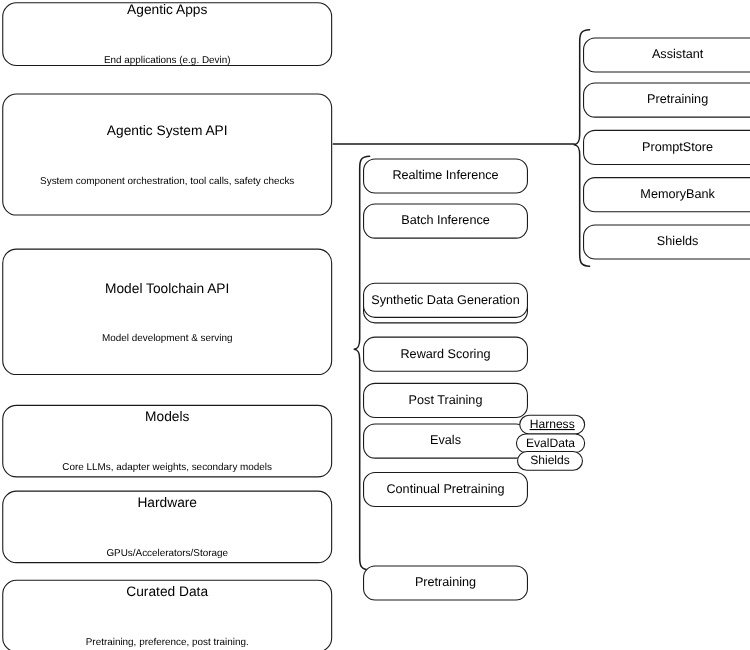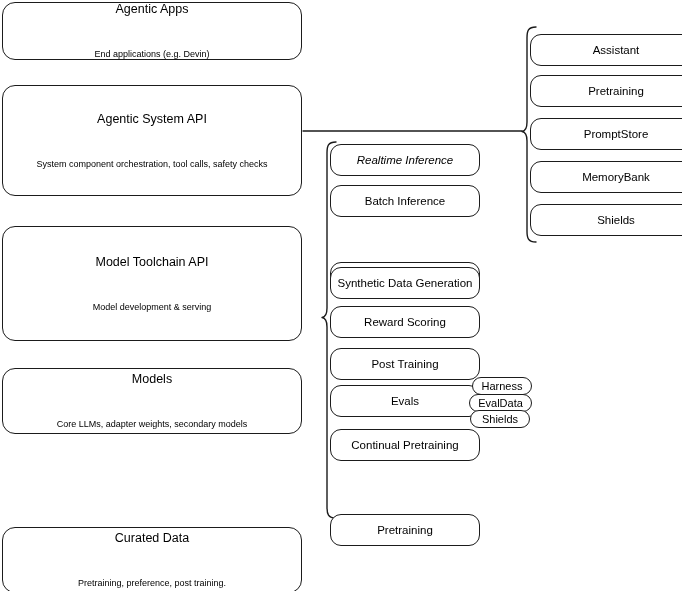--- a/index.html
+++ b/index.html
@@ -133,55 +133,59 @@
   <div class="box layer-box" style="top:226px; height:115px;">
     <div class="title">Model Toolchain API</div>
     <div class="subtitle">Model development &amp; serving</div>
   </div>
 
   <div class="box layer-box" style="top:368px; height:66px;">
     <div class="title">Models</div>
     <div class="subtitle">Core LLMs, adapter weights, secondary models</div>
   </div>
 
+  <div class="box layer-box" style="top:446px; height:66px;">
+    <div class="title">Hardware</div>
+    <div class="subtitle">GPUs/Accelerators/Storage</div>
+  </div>
 
   <div class="box layer-box" style="top:527px; height:66px;">
     <div class="title">Curated Data</div>
     <div class="subtitle">Pretraining, preference, post training.</div>
   </div>
 
-  <div class="item-box mid-item" style="top:144px;font-style:italic;">
+  <div class="item-box mid-item" style="top:144px;">
     <span>Realtime Inference</span>
   </div>
   <div class="item-box mid-item" style="top:185px;">
     <span>Batch Inference</span>
   </div>
   <div class="item-box mid-item" style="top:226px;margin-top:36px;">
     <span>Quantized Inference</span>
   </div>
-  <div class="item-box mid-item" style="top:267px;">
+  <div class="item-box mid-item" style="top:257px;">
     <span>Synthetic Data Generation</span>
   </div>
   <div class="item-box mid-item" style="top:306px;">
     <span>Reward Scoring</span>
   </div>
   <div class="item-box mid-item" style="top:348px;">
     <span>Post Training</span>
   </div>
   <div class="item-box mid-item" style="top:385px;">
     <span>Evals</span>
   </div>
   <div class="item-box mid-item" style="top:429px;">
     <span>Continual Pretraining</span>
   </div>
   <div class="item-box mid-item" style="top:469px;margin-top:45px;">
     <span>Pretraining</span>
   </div>
 
-  <div class="pill" style="left:472px; top:377px; width:60px; height:18px;">
+  <div class="pill" style="left:472px; top:377px; width:60px; height:18px;text-decoration:underline;">
     <span>Harness</span>
   </div>
   <div class="pill" style="left:469px; top:394px; width:63px; height:18px;">
     <span>EvalData</span>
   </div>
   <div class="pill" style="left:470px; top:410px; width:60px; height:18px;">
     <span>Shields</span>
   </div>
 
   <div class="item-box right-item" style="top:34px;">

